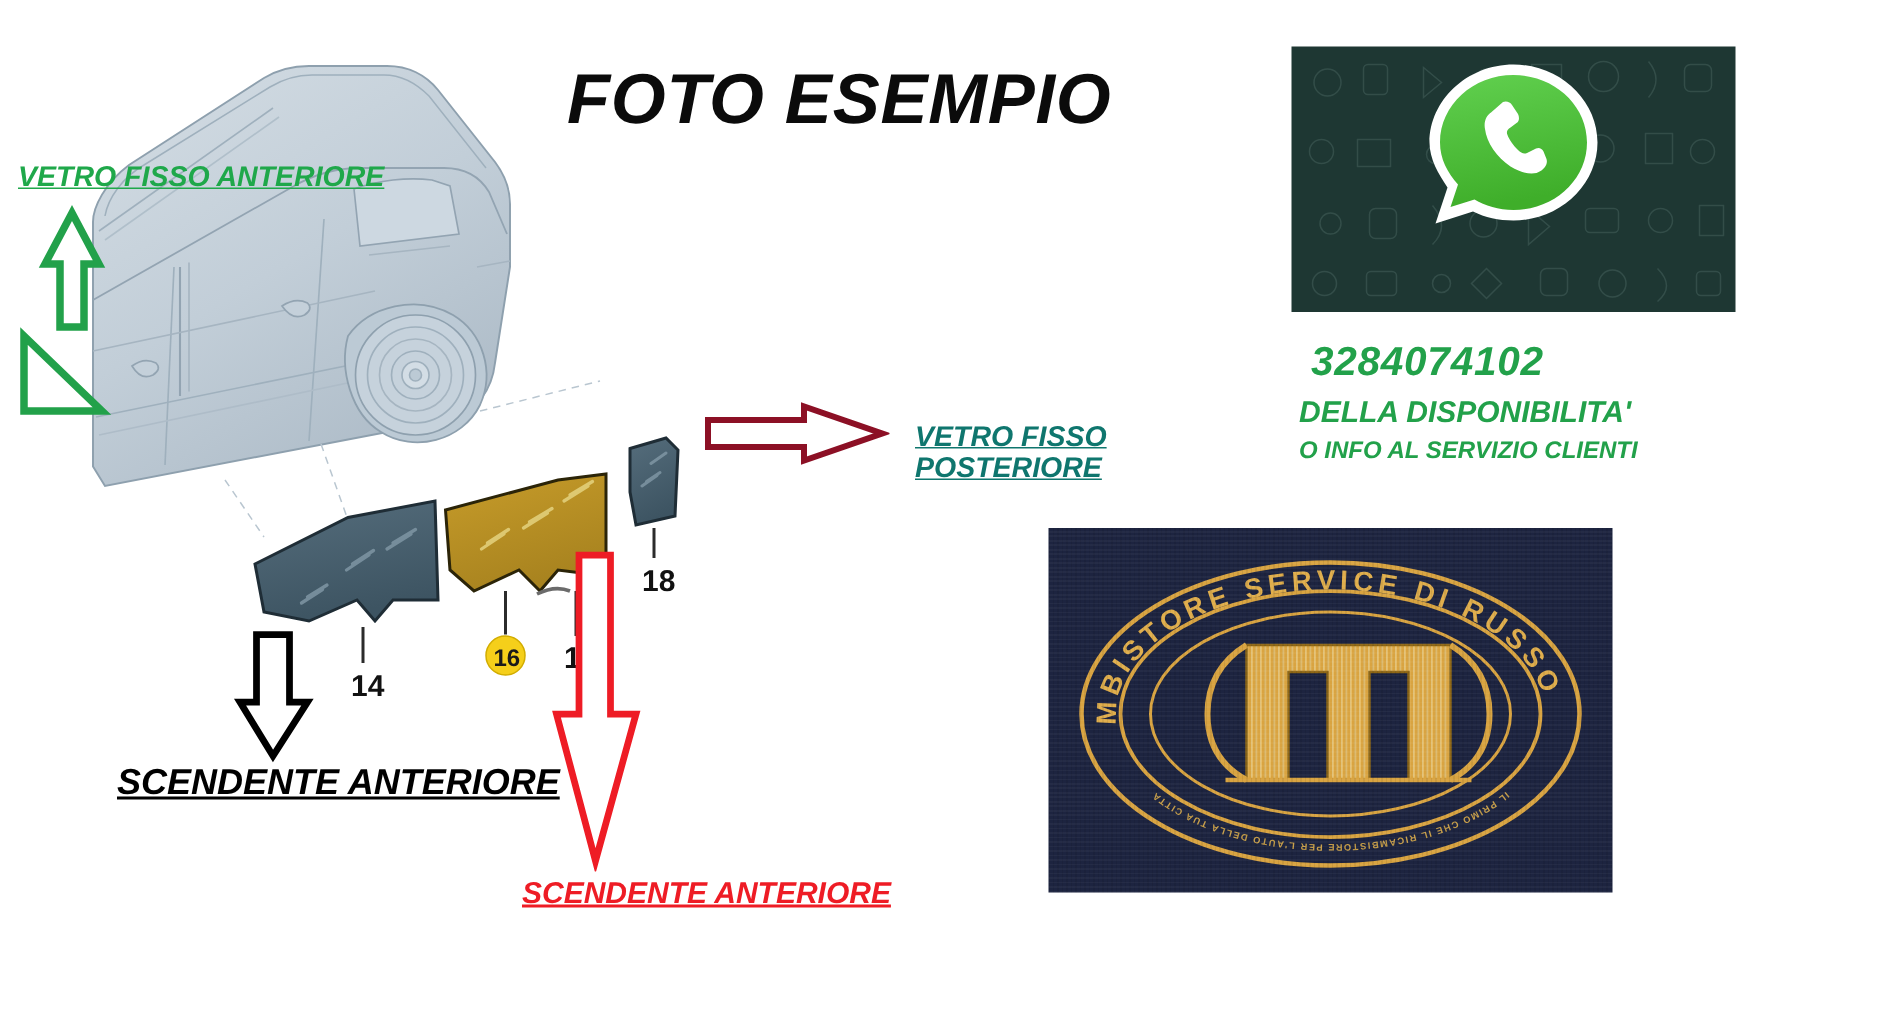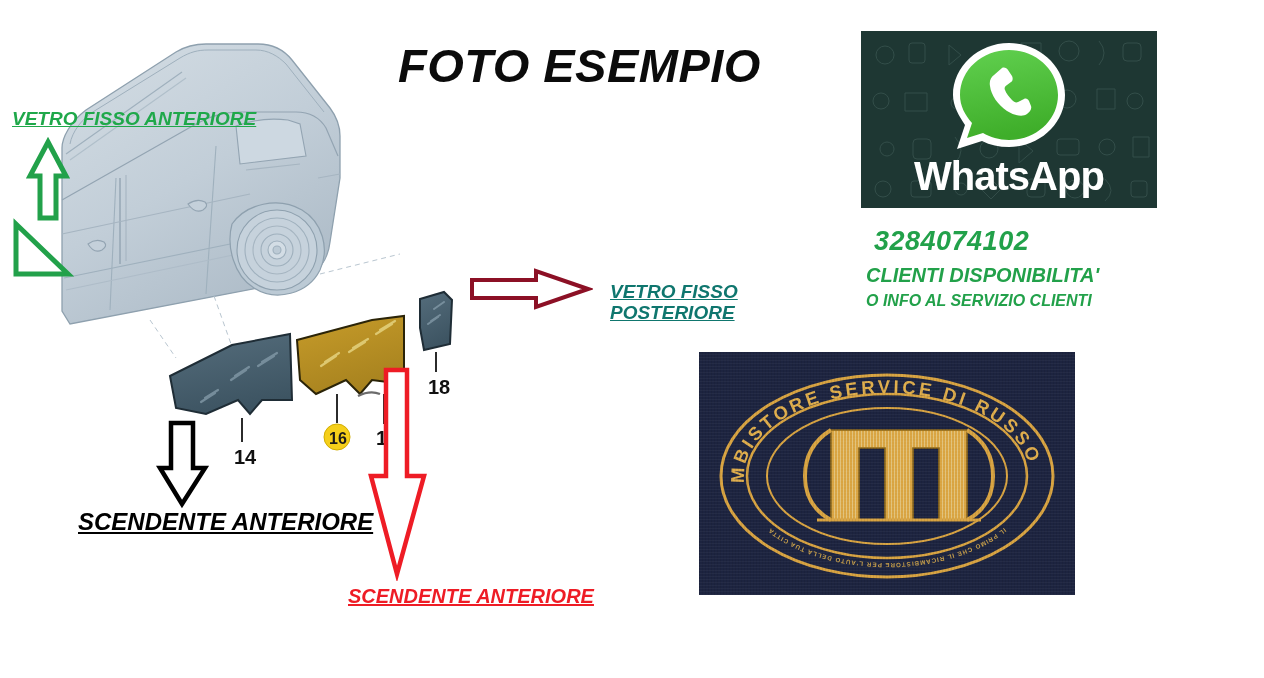--- a/index.html
+++ b/index.html
@@ -5,21 +5,21 @@
   html,body{margin:0;padding:0;background:#ffffff;}
   body{
     width:1264px;height:678px;position:relative;overflow:hidden;
     font-family:"Liberation Sans","DejaVu Sans",sans-serif;
     background:#ffffff;
   }
   .abs{position:absolute;}
 
   
   #foto-esempio{
-    left:398px;top:38px;
+    left:378px;top:38px;
     font-size:47px;font-weight:bold;font-style:italic;
     color:#0b0b0b;letter-spacing:0.5px;white-space:nowrap;
   }
 
   
   .annot{font-weight:bold;font-style:italic;white-space:nowrap;line-height:1.12;text-decoration:underline;}
   #label-vetro-fisso-anteriore{
     left:12px;top:108px;font-size:19px;color:#1fa84a;z-index:40;
   }
   #label-vetro-fisso-posteriore{
@@ -296,25 +296,24 @@
                C56,103 47,100 40,96 L24,101 L29,86
                C22,78 17,69 17,58 C17,33 39,13 66,13 Z" fill="url(#waG)"></path>
 
       <path d="M51,38 c-3,2 -5,6 -4,11 1,9 8,19 17,25 8,5 16,6 20,3
                3,-2 5,-5 4,-8 l-2,-5 c-1,-2 -3,-3 -5,-2 l-6,3
                c-2,1 -4,0 -6,-2 -3,-3 -6,-7 -7,-10 -1,-2 0,-4 2,-5
                l4,-3 c2,-1 2,-4 1,-6 l-4,-6 c-1,-2 -4,-3 -6,-2 z" fill="#ffffff"></path>
     </svg>
   </div>
 
-  <div id="whatsapp-wordmark">WhatsApp</div>
 </div>
 
 <div class="abs" id="phone-number">3284074102</div>
-<div class="abs" id="contact-line-1">CLIENTI DISPONIBILITA'</div>
+<div class="abs" id="contact-line-1">DELLA DISPONIBILITA'</div>
 <div class="abs" id="contact-line-2">O INFO AL SERVIZIO CLIENTI</div>
 
 <div class="abs" id="shop-logo-card">
   <div class="fabric"></div>
   <svg width="376" height="243" viewBox="0 0 376 243" xmlns="http://www.w3.org/2000/svg">
     <defs>
       <path id="ringPath" d="M 188,218 m -150,-88 a 150,88 0 1,1 300,0 a 150,88 0 1,1 -300,0"></path>
       <path id="ringTextPath" d="M 45,124 a 143,83 0 0 1 286,0"></path>
       <path id="ringTextPath2" d="M 331,128 a 143,83 0 0 1 -286,0"></path>
       <linearGradient id="goldG" x1="0" y1="0" x2="0" y2="1">

